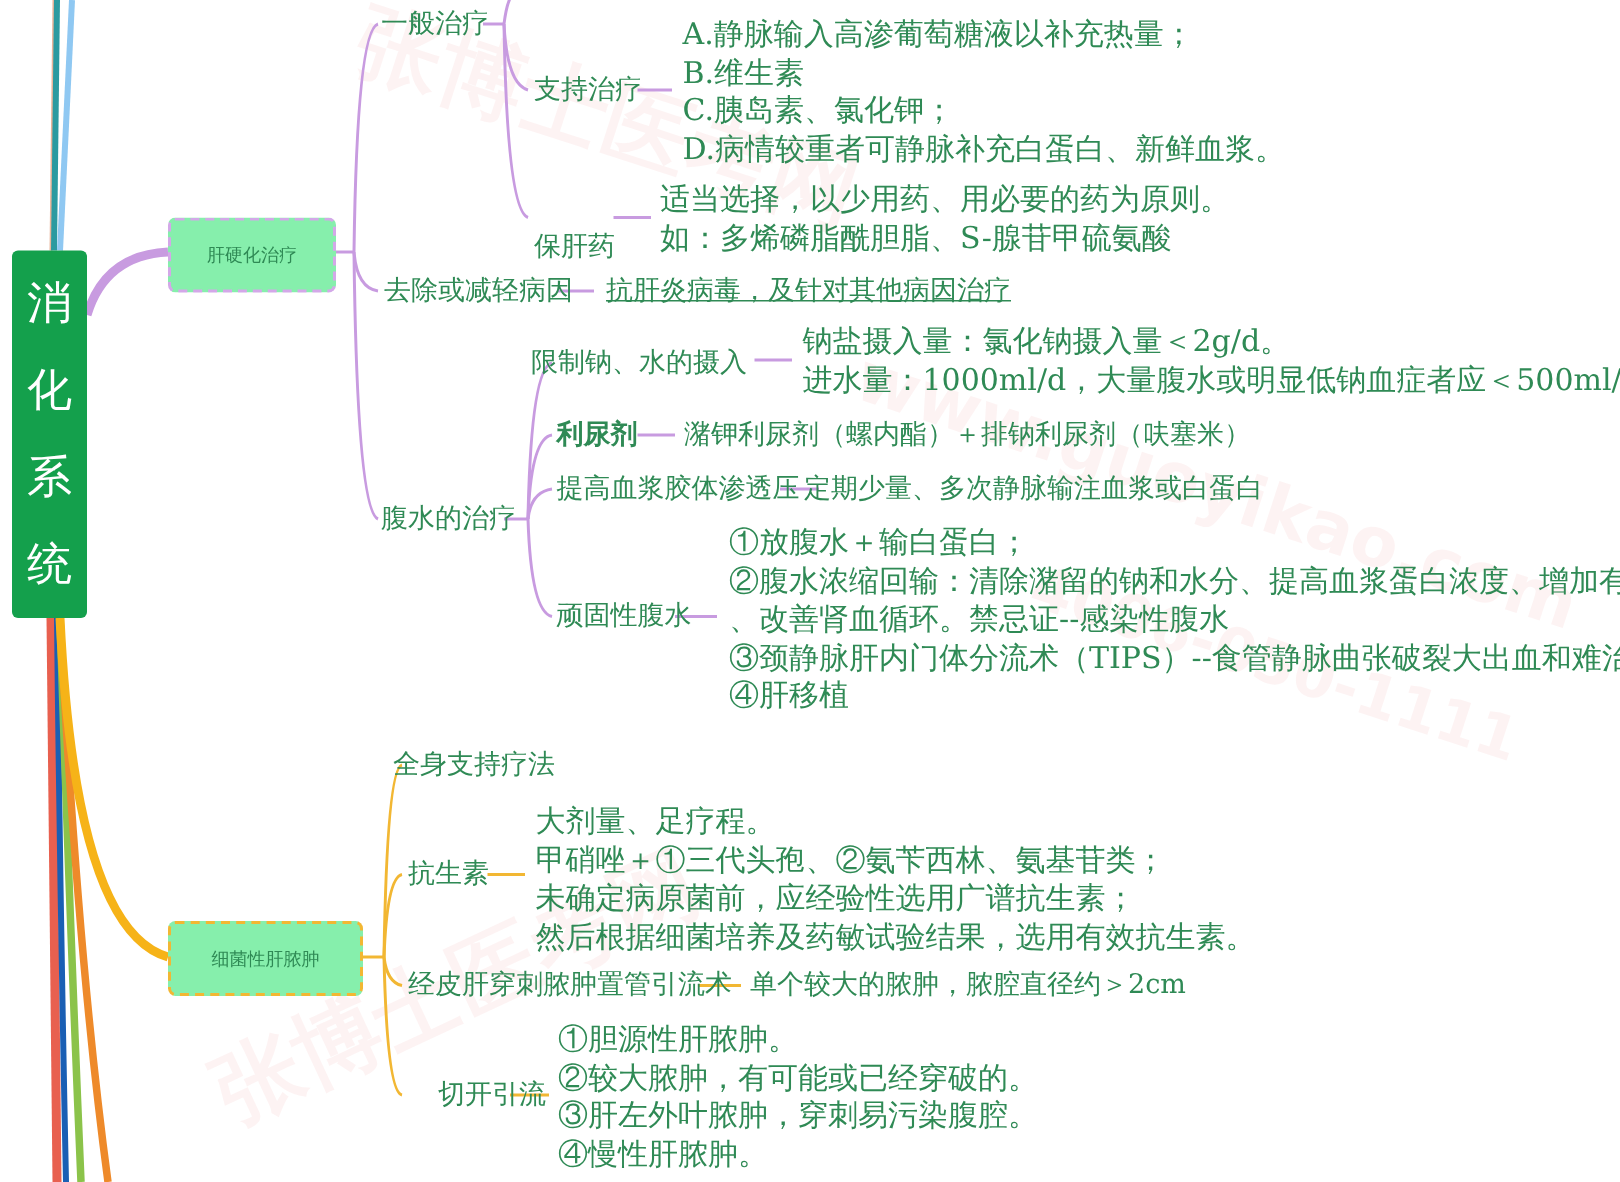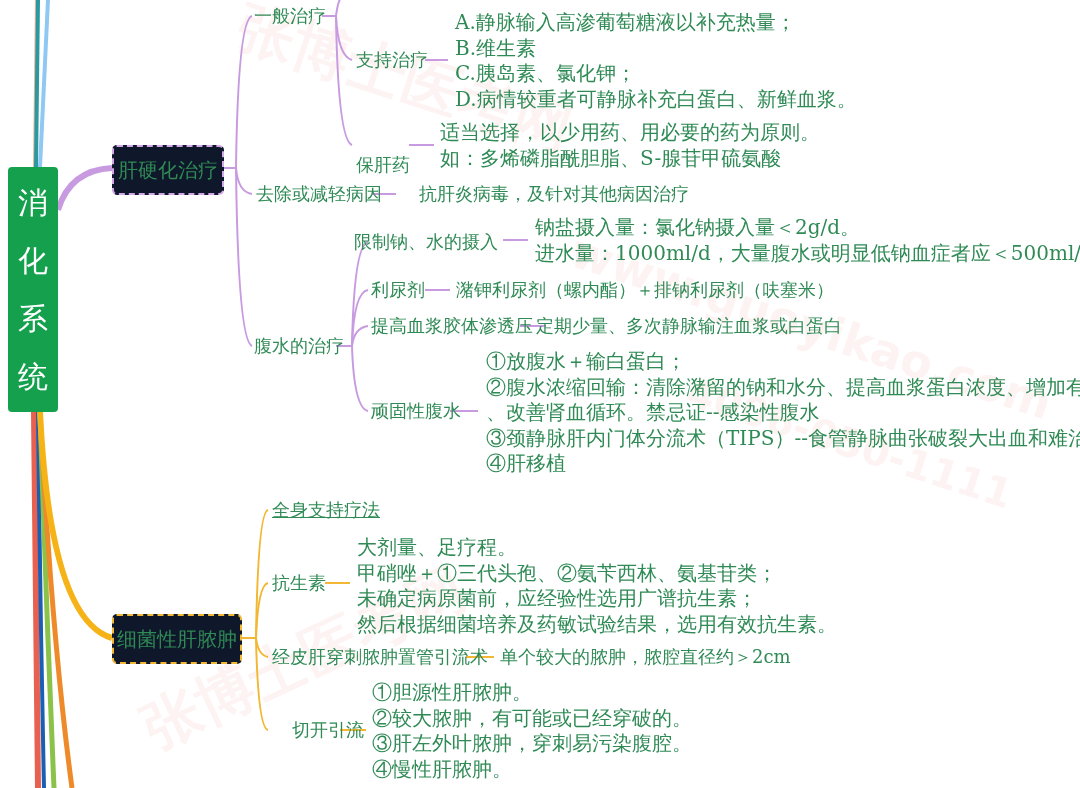--- a/index.html
+++ b/index.html
@@ -17,22 +17,22 @@
   .multi div { height: 25.5px; }
   .root {
     position: absolute; left: 8px; top: 167px; width: 50px; height: 245px;
     background: #16a34a; background: #14a04c; border-radius: 4px;
     color: #ffffff; font-size: 30px; font-family: "DejaVu Sans", sans-serif;
     display: flex; flex-direction: column; align-items: center; justify-content: center;
     line-height: 58px;
   }
   .root span { display: block; }
   .box {
-    position: absolute; font-size: 20px; color: #2f8a55; display: flex;
-    align-items: center; justify-content: center; border-radius: 5px; background: #0f172a; text-align: right;
+    position: absolute; font-size: 12px; color: #2f8a55; display: flex;
+    align-items: center; justify-content: center; border-radius: 5px; background: #86efac; text-align: right;
   }
   .box.purple { border: 2px dashed #d3a8e8; }
   .box.yellow { border: 2px dashed #f2b733; }
 </style>
 </head>
 <body>
 
 <div id="canvas">
 
   <div class="wm" style="left:230px;top:40px;font-size:58px;transform:rotate(18deg);">张博士医考网</div>
@@ -108,48 +108,48 @@
     <div>C.胰岛素、氯化钾；</div>
     <div>D.病情较重者可静脉补充白蛋白、新鲜血浆。</div>
   </div>
   <div class="t" style="left:356px;top:136px;margin-top:20px;">保肝药</div>
   <div class="multi" style="left:440px;top:120px;">
     <div>适当选择，以少用药、用必要的药为原则。</div>
     <div>如：多烯磷脂酰胆脂、S-腺苷甲硫氨酸</div>
   </div>
 
   <div class="t" style="left:256px;top:185px;">去除或减轻病因</div>
-  <div class="t" style="left:419px;top:185px;">抗肝炎病毒，及针对其他病因治疗</div>
+  <div class="t" style="left:404px;top:185px;text-decoration:underline;">抗肝炎病毒，及针对其他病因治疗</div>
 
   <div class="t" style="left:254px;top:337px;">腹水的治疗</div>
 
   <div class="t" style="left:354px;top:233px;">限制钠、水的摄入</div>
   <div class="multi" style="left:535px;top:215px;">
     <div>钠盐摄入量：氯化钠摄入量＜2g/d。</div>
     <div>进水量：1000ml/d，大量腹水或明显低钠血症者应＜500ml/d。</div>
   </div>
 
-  <div class="t" style="left:371px;top:281px;">利尿剂</div>
+  <div class="t" style="left:371px;top:281px;font-weight:bold;">利尿剂</div>
   <div class="t" style="left:456px;top:281px;">潴钾利尿剂（螺内酯）＋排钠利尿剂（呋塞米）</div>
 
   <div class="t" style="left:371px;top:317px;">提高血浆胶体渗透压</div>
   <div class="t" style="left:536px;top:317px;">定期少量、多次静脉输注血浆或白蛋白</div>
 
   <div class="t" style="left:371px;top:402px;">顽固性腹水</div>
   <div class="multi" style="left:486px;top:349px;">
     <div>①放腹水＋输白蛋白；</div>
     <div>②腹水浓缩回输：清除潴留的钠和水分、提高血浆蛋白浓度、增加有效循环血量</div>
     <div>、改善肾血循环。禁忌证--感染性腹水</div>
     <div>③颈静脉肝内门体分流术（TIPS）--食管静脉曲张破裂大出血和难治性腹水。</div>
     <div>④肝移植</div>
   </div>
 
   <div class="box yellow" style="left:112px;top:614px;width:126px;height:46px;">细菌性肝脓肿</div>
 
-  <div class="t" style="left:272px;top:501px;text-decoration:underline;">全身支持疗法</div>
+  <div class="t" style="left:262px;top:501px;">全身支持疗法</div>
 
   <div class="t" style="left:272px;top:574px;">抗生素</div>
   <div class="multi" style="left:357px;top:535px;">
     <div>大剂量、足疗程。</div>
     <div>甲硝唑＋①三代头孢、②氨苄西林、氨基苷类；</div>
     <div>未确定病原菌前，应经验性选用广谱抗生素；</div>
     <div>然后根据细菌培养及药敏试验结果，选用有效抗生素。</div>
   </div>
 
   <div class="t" style="left:272px;top:648px;">经皮肝穿刺脓肿置管引流术</div>

